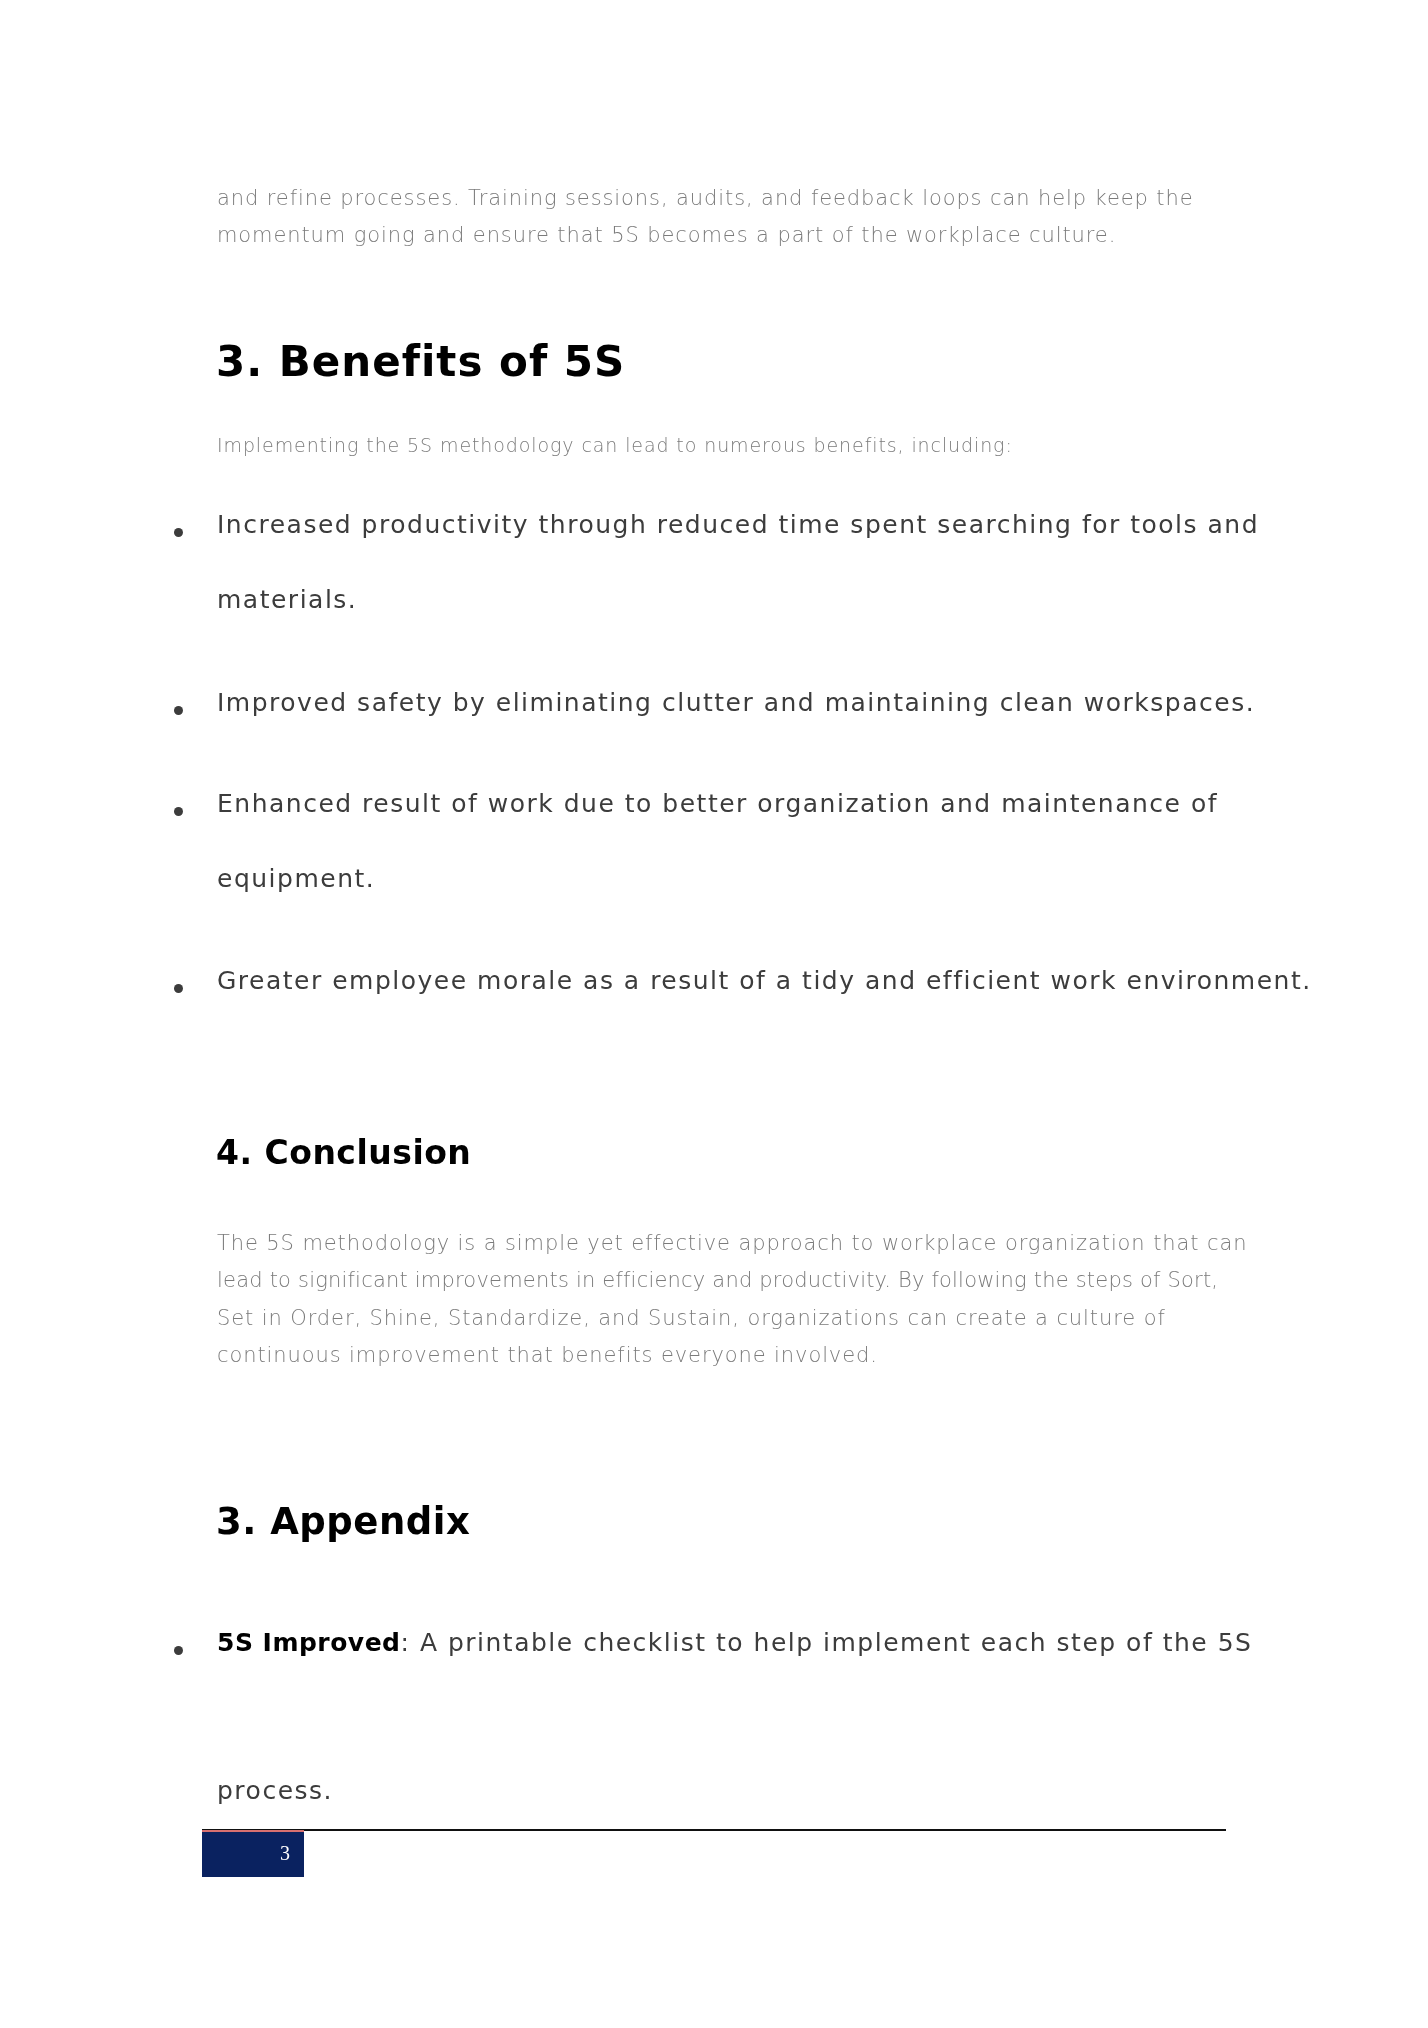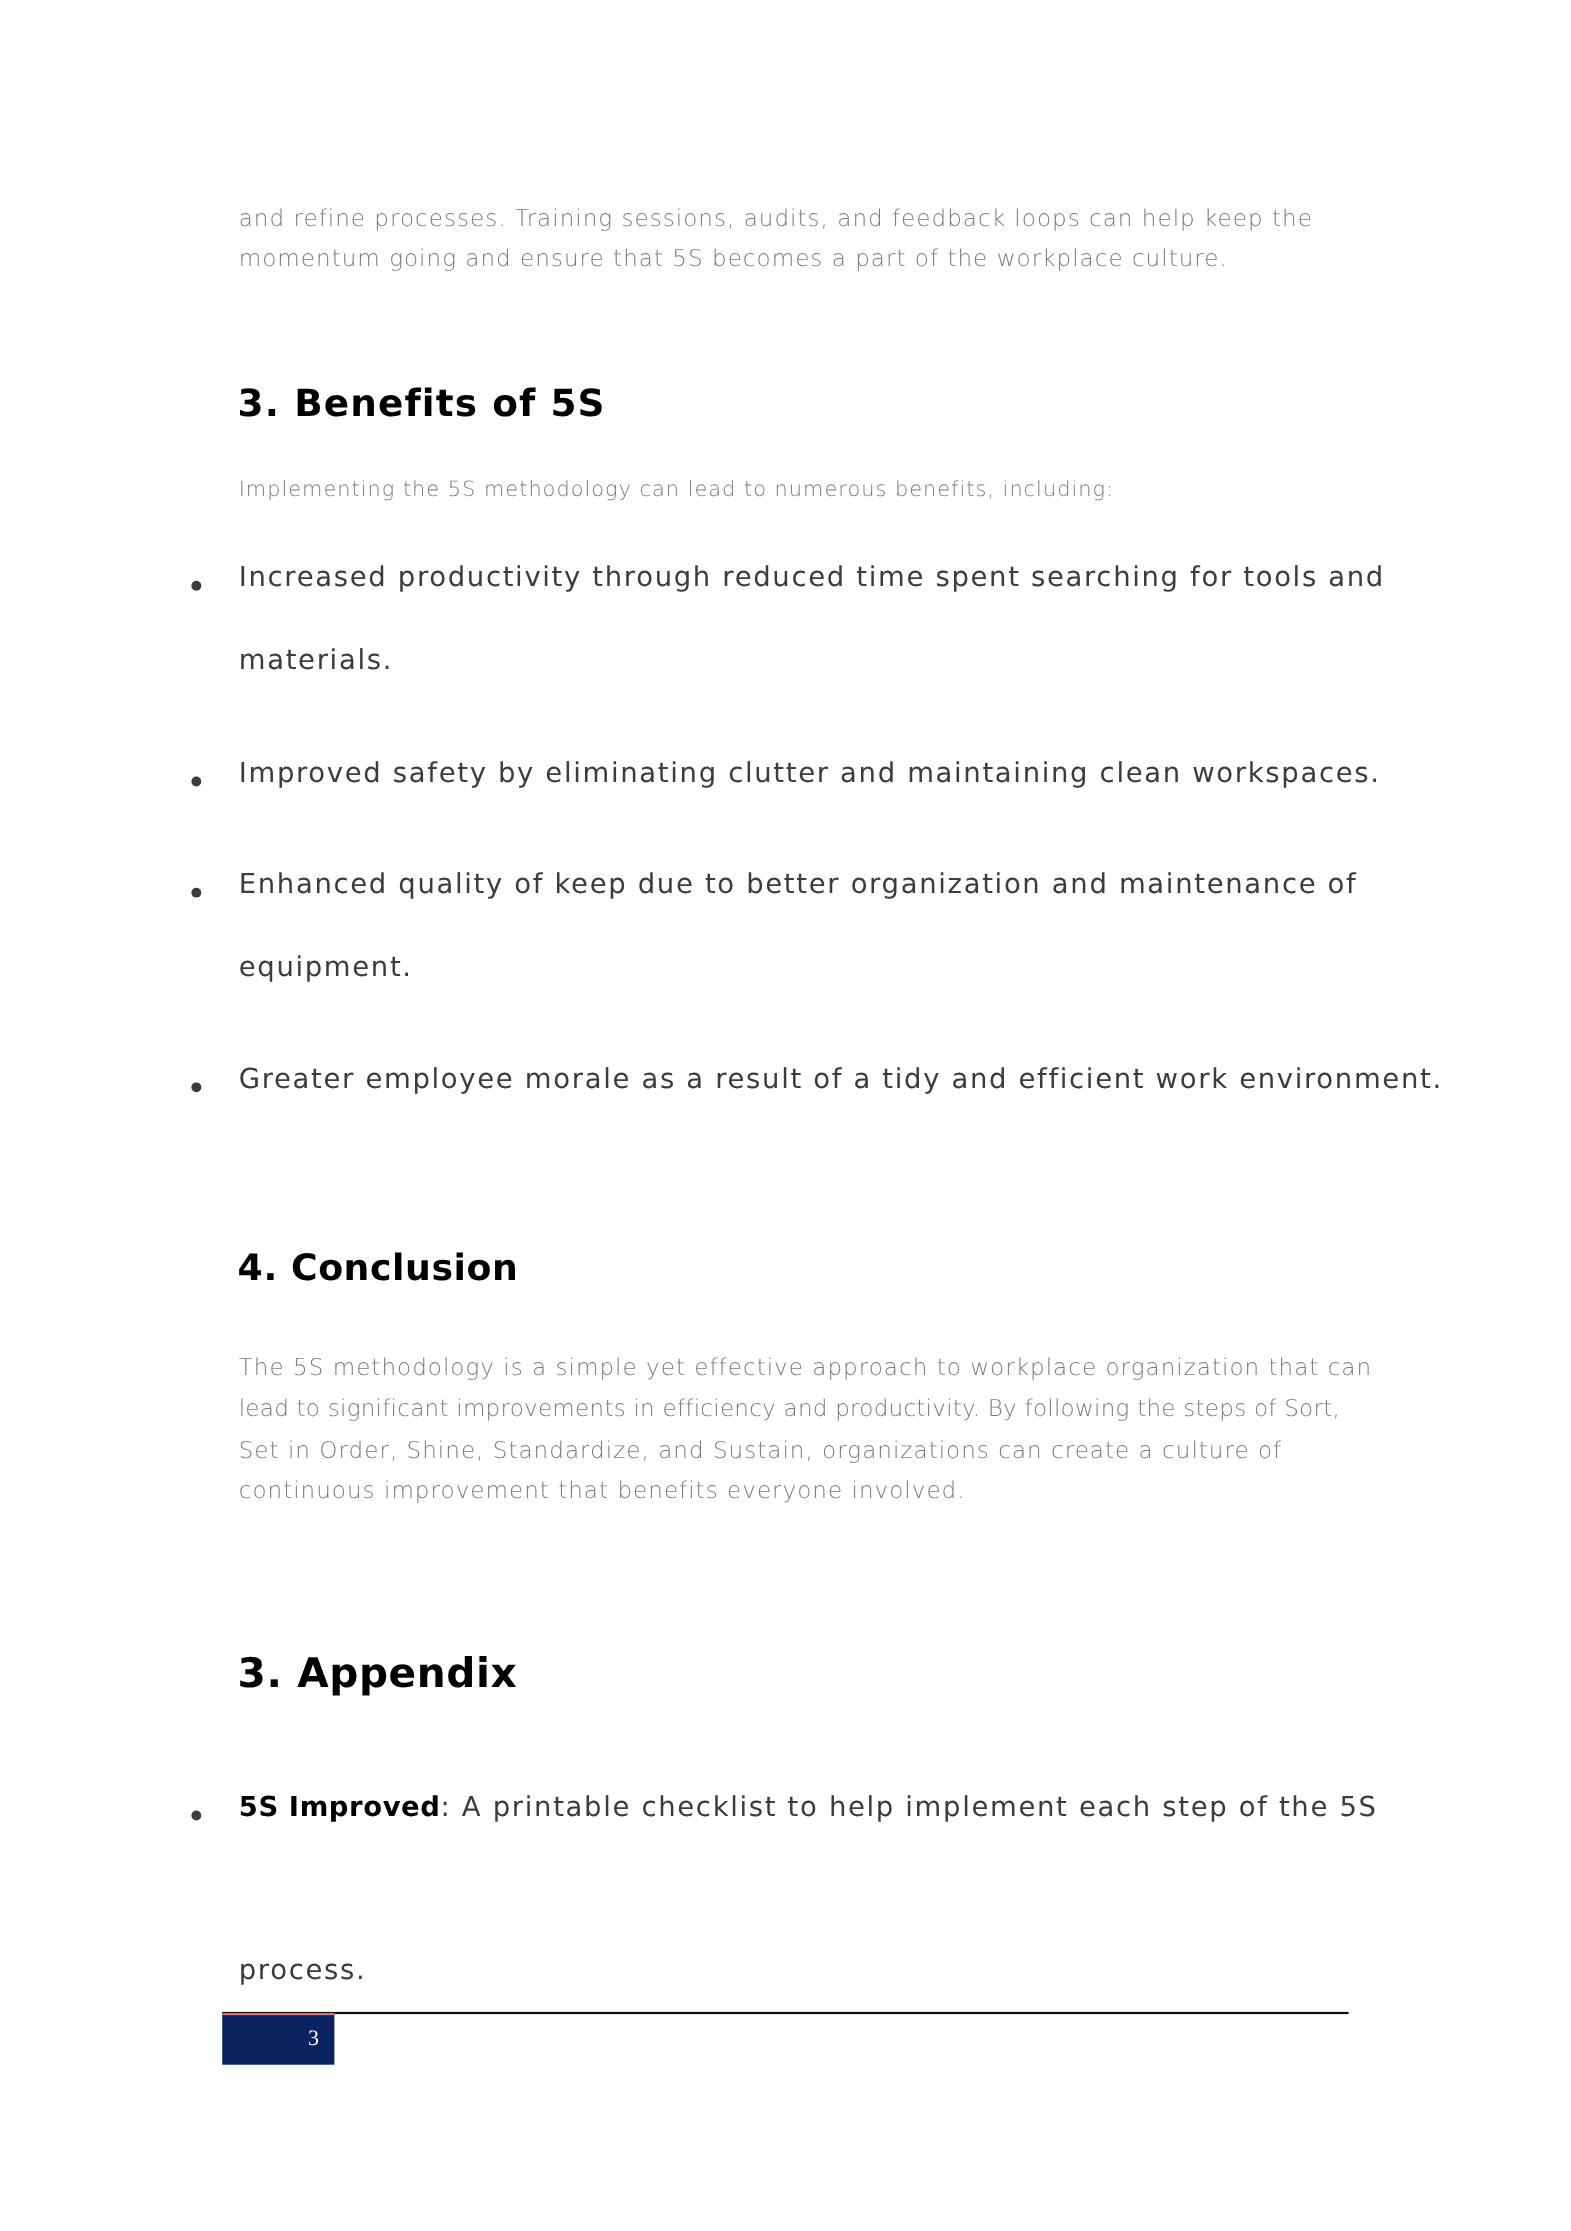--- a/index.html
+++ b/index.html
@@ -18,33 +18,33 @@
   .page-num { position:absolute; right:14px; top:10px; color:#fff; font-family:"Liberation Serif", serif; font-size:20px; }
 </style>
 </head>
 <body>
 
 <div class="abs para" style="left:217px; top:0;">
   <span class="ln" style="top:186px;">and refine processes. Training sessions, audits, and feedback loops can help keep the</span>
   <span class="ln" style="top:223px;">momentum going and ensure that 5S becomes a part of the workplace culture.</span>
 </div>
 
-<div class="abs h" style="left:216px; top:347px; font-size:34px; letter-spacing:1px;">3. Benefits of 5S</div>
+<div class="abs h" style="left:216px; top:337px; font-size:42px; letter-spacing:1px;">3. Benefits of 5S</div>
 <div class="abs para" style="left:217px; top:434px; font-size:19px;">Implementing the 5S methodology can lead to numerous benefits, including:</div>
 
 <div class="abs bul" style="left:0; top:0;">
   <span class="dot" style="left:174px; top:528px;"></span>
   <span class="ln" style="left:217px; top:510px;">Increased productivity through reduced time spent searching for tools and</span>
   <span class="ln" style="left:217px; top:585px;">materials.</span>
 
   <span class="dot" style="left:174px; top:706px;"></span>
   <span class="ln" style="left:217px; top:688px;">Improved safety by eliminating clutter and maintaining clean workspaces.</span>
 
   <span class="dot" style="left:174px; top:807px;"></span>
-  <span class="ln" style="left:217px; top:789px;">Enhanced quality of keep due to better organization and maintenance of</span>
+  <span class="ln" style="left:217px; top:789px;">Enhanced result of work due to better organization and maintenance of</span>
   <span class="ln" style="left:217px; top:864px;">equipment.</span>
 
   <span class="dot" style="left:174px; top:984px;"></span>
   <span class="ln" style="left:217px; top:966px;">Greater employee morale as a result of a tidy and efficient work environment.</span>
 </div>
 
 <div class="abs h" style="left:216px; top:1133px; font-size:33px; letter-spacing:0.5px;">4. Conclusion</div>
 <div class="abs para" style="left:217px; top:0;">
   <span class="ln" style="top:1231px;">The 5S methodology is a simple yet effective approach to workplace organization that can</span>
   <span class="ln" style="top:1268px; letter-spacing:0.2px;">lead to significant improvements in efficiency and productivity. By following the steps of Sort,</span>

